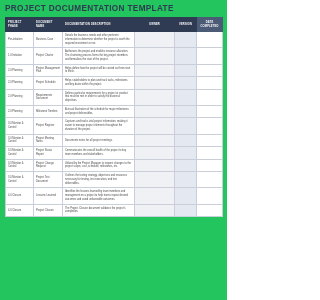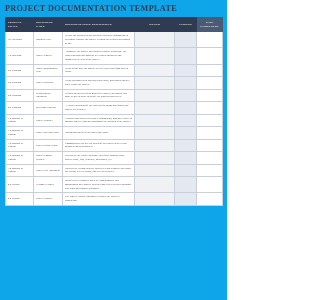--- a/index.html
+++ b/index.html
@@ -8,24 +8,23 @@
     padding: 0;
     width: 227px;
     height: 300px;
     background: #ffffff;
     font-family: "Liberation Sans", sans-serif;
     overflow: hidden;
   }
   .page {
     width: 227px;
     height: 300px;
-    background: #0ea5e9;
+    background: #22c55e;
     padding: 0;
     position: relative;
-    font-family: Liberation Serif, serif;
   }
   .doc-title {
     font-size: 8.2px;
     font-weight: bold;
     color: #2f3b52;
     letter-spacing: 0.35px;
     padding: 5px 0 4px 5px;
     line-height: 1;
     white-space: nowrap;
   }

